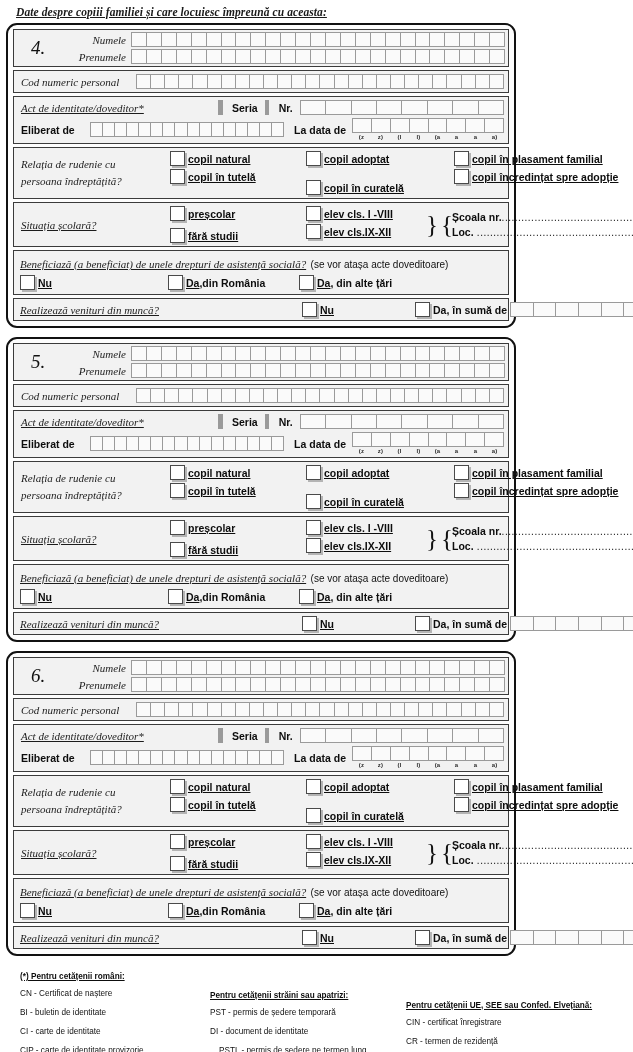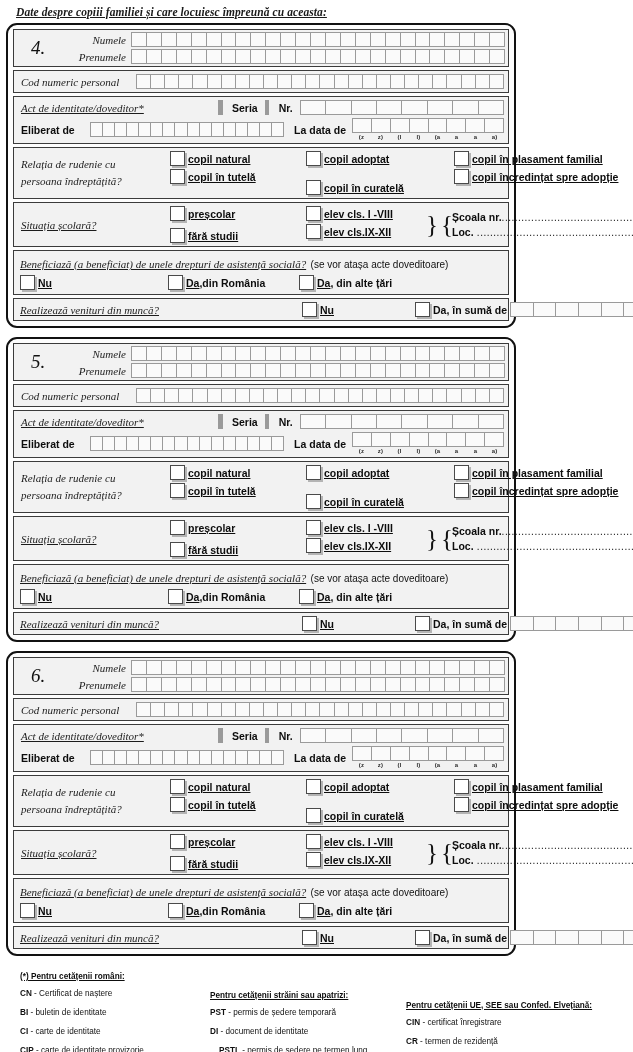--- a/index.html
+++ b/index.html
@@ -210,21 +210,21 @@
     text-decoration: underline;
     margin-bottom: 8px;
     white-space: nowrap;
   }
   .legend-item {
     font-size: 8.2px;
     color: #111;
     margin-bottom: 10px;
     white-space: nowrap;
   }
-  .legend-item b { font-weight: bold; }
+  .legend-item b { font-weight: normal; }
   .legend-item.indent { padding-left: 9px; }
 </style>
 </head>
 <body>
 
 <div class="page">
 
   <div class="doc-heading">Date despre copiii familiei și care locuiesc împreună cu aceasta:</div>
 
   <div id="blocks-host">

